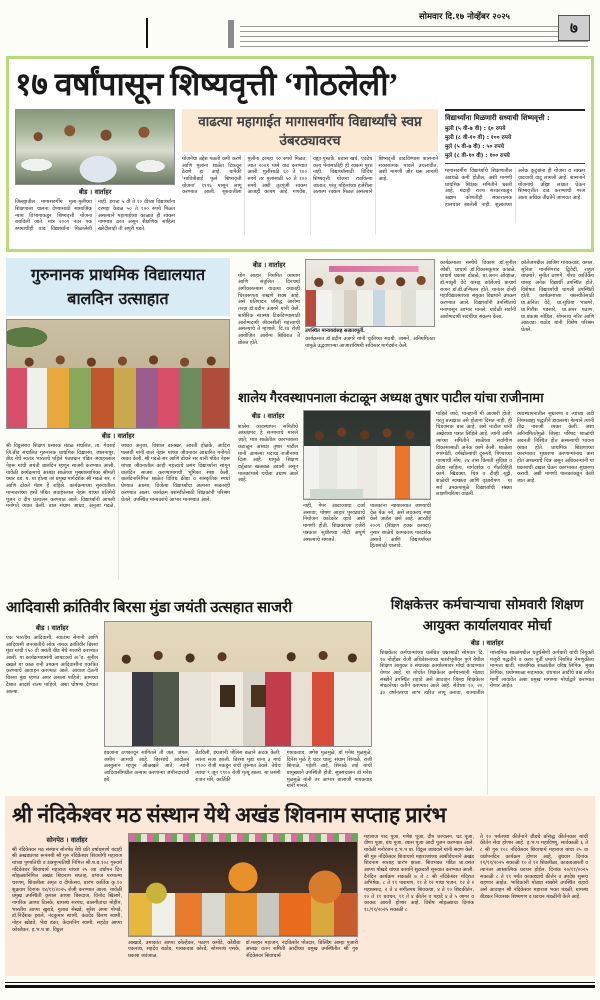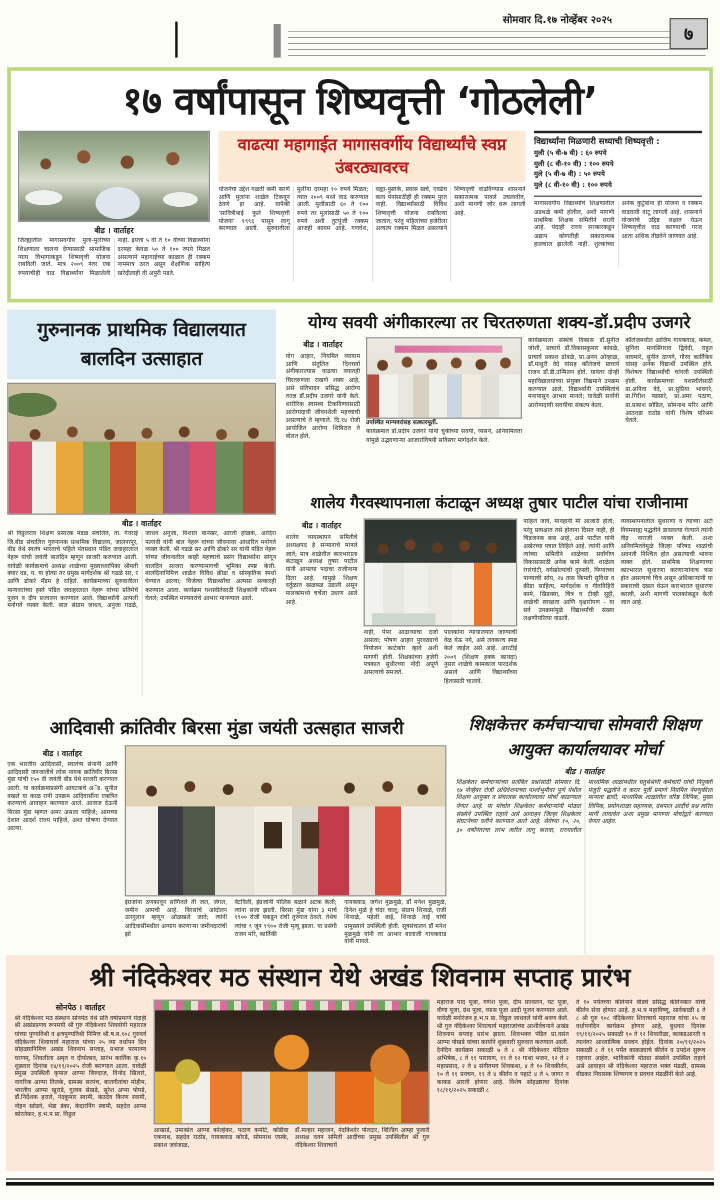--- a/index.html
+++ b/index.html
@@ -15,38 +15,38 @@
               background:repeating-linear-gradient(180deg,#9a9a9a 0 1px,transparent 1px 5px);}
   .mast-date{position:absolute;right:78px;top:0px;font-size:8.5px;font-weight:bold;background:#fdfdf8;padding:0 4px;}
   .page-no{position:absolute;right:2px;top:5px;width:30px;height:24px;background:#cfcfcf;
            border:1px solid #555;font-size:15px;font-weight:bold;text-align:center;line-height:24px;}
   
   .byline{font-size:6.5px;font-weight:bold;text-align:center;margin:2px 0;}
   .bt{font-size:5px;line-height:1.34;text-align:justify;color:#222;overflow:hidden;}
   .c2{column-count:2;column-gap:6px;column-rule:1px solid #e2e2dc;}
   .c4{column-count:4;column-gap:6px;column-rule:1px solid #e2e2dc;}
   .photo{border:1px solid #8f8f8f;box-sizing:border-box;}
-  .hl{font-weight:bold;text-align:center;white-space:nowrap;overflow:hidden;}
+  .hl{font-weight:bold;text-align:left;white-space:nowrap;overflow:hidden;font-family:Liberation Serif, serif;}
   
   .lead-box{position:absolute;top:56px;left:6px;right:6px;height:196px;border:3px solid #b9d97c;
             background:#fff;box-sizing:border-box;padding:2px 6px;}
   .lead-hl{font-size:32px;line-height:1.45;letter-spacing:-0.5px;}
   .lead-row{display:flex;gap:7px;margin-top:2px;}
   .lead-colA{width:160px;flex:none;}
   .ph-exam{width:100%;height:76px;background:
     radial-gradient(circle at 14% 36%,#7a4c2c 0 4px,rgba(0,0,0,0) 5px),
     radial-gradient(circle at 34% 28%,#8a5636 0 5px,rgba(0,0,0,0) 6px),
     radial-gradient(circle at 57% 34%,#7a4c2c 0 5px,rgba(0,0,0,0) 6px),
     radial-gradient(circle at 81% 30%,#8a5636 0 5px,rgba(0,0,0,0) 6px),
     radial-gradient(ellipse at 13% 74%,#eef1ee 0 15px,rgba(238,241,238,0) 16px),
     radial-gradient(ellipse at 52% 80%,#dfe6ee 0 18px,rgba(223,230,238,0) 19px),
     radial-gradient(ellipse at 85% 76%,#eef1ee 0 14px,rgba(238,241,238,0) 15px),
     linear-gradient(180deg,#87997c 0%,#a7b79b 28%,#d9decf 55%,#9aa48e 78%,#6e7a66 100%);}
   .lead-colB{width:256px;flex:none;}
-  .subhead-box{background:#fbe9d4;color:#b91c1c;font-size:13.5px;font-weight:bold;text-align:center;
+  .subhead-box{background:#fbe9d4;color:#404040;font-size:13.5px;font-weight:bold;text-align:center;
                line-height:1.35;padding:3px 2px;}
   .lead-colC{flex:1;}
   .schol-box{border-top:2px solid #222;padding-top:2px;}
   .schol-title{font-size:7px;font-weight:bold;margin-bottom:2px;}
   .schol-item{font-size:5.6px;font-weight:bold;line-height:1.6;}
   .schol-rule{border-bottom:1px solid #444;margin:3px 0;}
   
   .row2{position:absolute;top:258px;left:6px;right:6px;height:332px;display:flex;gap:8px;}
   .gn-col{width:224px;flex:none;}
   .gn-hl-box{background:#d9ecf6;font-size:16px;font-weight:bold;text-align:center;line-height:1.5;
@@ -96,21 +96,21 @@
     radial-gradient(circle at 20% 27%,#5c3a22 0 4px,rgba(0,0,0,0) 5px),
     radial-gradient(circle at 32% 29%,#4c3220 0 4px,rgba(0,0,0,0) 5px),
     radial-gradient(circle at 44% 28%,#5c3a22 0 4px,rgba(0,0,0,0) 5px),
     radial-gradient(circle at 70% 28%,#4c3220 0 4px,rgba(0,0,0,0) 5px),
     radial-gradient(circle at 82% 27%,#5c3a22 0 4px,rgba(0,0,0,0) 5px),
     radial-gradient(circle at 93% 29%,#4c3220 0 4px,rgba(0,0,0,0) 5px),
     linear-gradient(#3c2c1c,#3c2c1c) 46% 62%/15px 22px no-repeat,
     linear-gradient(#4a321e,#4a321e) 58% 62%/15px 22px no-repeat,
     linear-gradient(90deg,#f2f0e8 0 10%,#3a3a42 10% 18%,#50584a 18% 28%,#e8e4da 28% 40%,#f0ece2 40% 52%,#d8d4ca 52% 60%,#c23c4c 60% 70%,#e8e0d4 70% 78%,#d84c3c 78% 86%,#f0eee6 86% 100%) 0 100%/100% 60% no-repeat,
     linear-gradient(180deg,#e5d9bd 0%,#d6c8a8 100%);}
-  .morcha-col{flex:1;font-style:italic;}
+  .morcha-col{flex:1;}
   .morcha-hl{font-size:13.5px;font-weight:bold;text-align:center;line-height:1.55;}
   
   .row4{position:absolute;top:796px;left:5px;right:5px;height:180px;background:#fbe8d9;padding:3px 7px;box-sizing:border-box;}
   .nmk-hl{font-size:21px;line-height:1.55;}
   .nmk-row{display:flex;gap:6px;margin-top:1px;justify-content:space-between;}
   .ph-temple{width:100%;height:104px;background:
     repeating-linear-gradient(90deg,#d86c9c 0 6px,#6ca85c 6px 12px,#e8e0d0 12px 18px) 0 0/100% 8% no-repeat,
     radial-gradient(circle at 50% 42%,#e8902c 0 14px,rgba(232,144,44,0) 15px),
     radial-gradient(circle at 86% 52%,#d87c2c 0 16px,rgba(216,124,44,0) 17px),
     radial-gradient(circle at 12% 58%,#c8b43c 0 10px,rgba(200,180,60,0) 11px),
@@ -162,21 +162,20 @@
   </div>
 
   <div class="row2">
     <div class="gn-col">
       <div class="gn-hl-box">गुरुनानक प्राथमिक विद्यालयात बालदिन उत्साहात</div>
       <div class="photo ph-school"></div>
       <div class="byline">बीड । वार्ताहर</div>
       <div class="bt c2" style="height:138px;">श्री विठ्ठलराव शिक्षण प्रसारक मंडळ संचलित, ता. गेवराई जि.बीड संचालित गुरुनानक प्राथमिक विद्यालय, जालनापूर, बीड येथे स्वतंत्र भारताचे पहिले पंतप्रधान पंडित जवाहरलाल नेहरू यांची जयंती बालदिन म्हणून साजरी करण्यात आली. यावेळी कार्यक्रमाचे अध्यक्ष शाळेच्या मुख्याध्यापिका श्रीमती क्यार वड, य. या होत्या तर प्रमुख मार्गदर्शक श्री गढळे सर, र आणि ढोकरे मॅडम हे राहिले. कार्यक्रमाच्या सुरुवातीला मान्यवरांच्या हस्ते पंडित जवाहरलाल नेहरू यांच्या प्रतिमेचे पूजन व दीप प्रज्वलन करण्यात आले. विद्यार्थ्यांनी आपली मनोगते व्यक्त केली. बाल संग्राम जाधव, अनुजा गढळे, जाधव अनुजा, विशाल बानखर, आरती होळके, आदिरा पल्लवी यांनी बाल नेहरू यांच्या जीवनावर आधारित मनोगते व्यक्त केली. श्री गढळे सर आणि ढोकरे सर यांनी पंडित नेहरू यांच्या जीवनातील काही महत्त्वाचे प्रसंग विद्यार्थ्यांना सांगून बालदिन साजरा करण्यामागची भूमिका स्पष्ट केली. बालदिनानिमित्त शाळेत विविध क्रीडा व सांस्कृतिक स्पर्धा घेण्यात आल्या; विजेत्या विद्यार्थ्यांचा अल्पसा सत्कारही करण्यात आला. कार्यक्रम यशस्वीतेसाठी शिक्षकांनी परिश्रम घेतले; उपस्थित मान्यवरांचे आभार मानण्यात आले.</div>
     </div>
     <div class="right2">
-      <div class="hl art3-hl">योग्य सवयी अंगीकारल्या तर चिरतरुणता शक्य-डॉ.प्रदीप उजगरे</div>
       <div class="art3-row">
         <div class="bt" style="width:62px;height:112px;">
           <span class="byline" style="display:block;">बीड । वार्ताहर</span>
           <span>योग आहार, नियमित व्यायाम आणि संतुलित दिनचर्या अंगीकारल्यास वाढत्या वयातही चिरतरुणता राखणे शक्य आहे, असे प्रतिपादन प्रसिद्ध आरोग्य तज्ज्ञ डॉ.प्रदीप उजगरे यांनी केले. शारीरिक स्वास्थ्य टिकविण्यासाठी आरोग्यदायी जीवनशैली महत्त्वाची असल्याचे ते म्हणाले. दि.१४ रोजी आयोजित आरोग्य शिबिरात ते बोलत होते.</span>
         </div>
         <div style="width:130px;flex:none;">
           <div class="photo ph-felic"></div>
           <div class="bt" style="height:8px;font-weight:bold;">उपस्थित मान्यवरांसह सत्कारमूर्ती.</div>
           <div class="bt" style="height:32px;">कार्यक्रमात डॉ.प्रदीप उजगरे यांनी चुकीच्या सवयी, व्यसने, अनियमितता यांमुळे उद्भवणाऱ्या आजारांविषयी सविस्तर मार्गदर्शन केले.</div>
         </div>

